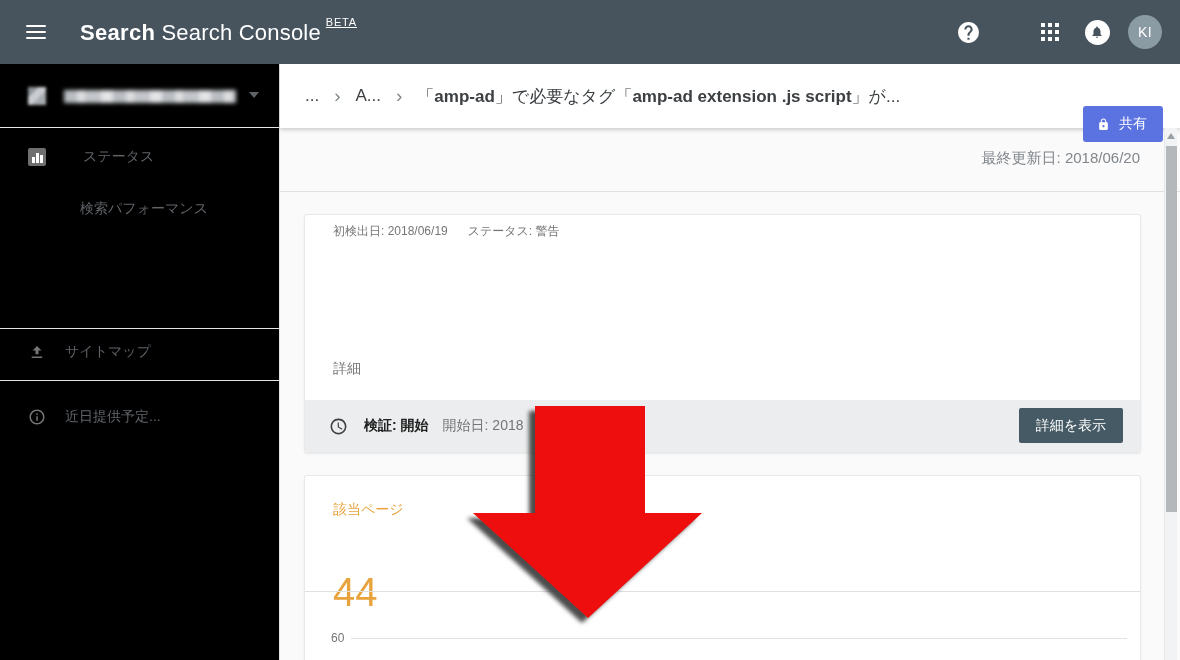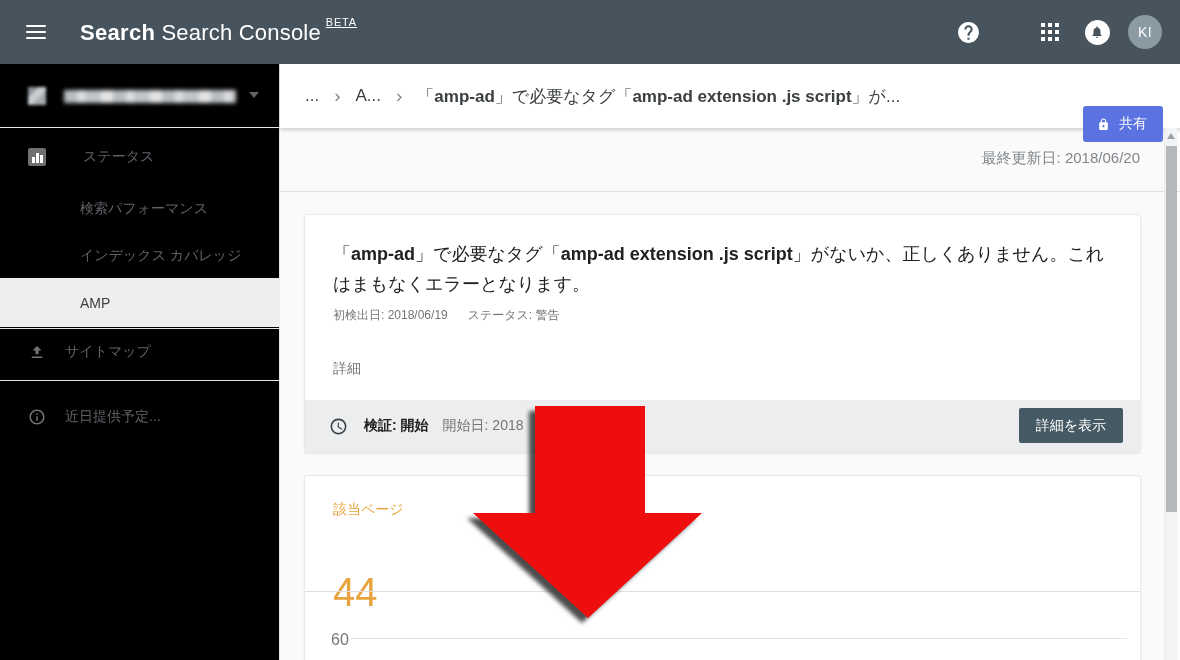--- a/index.html
+++ b/index.html
@@ -55,21 +55,21 @@
   .details-label { position:absolute; left:28px; top:145px; font-size:14px; color:#757575; }
   .valbar { position:absolute; left:0; right:0; bottom:0; height:52px; background:#ebedee; border-radius:0 0 3px 3px; display:flex; align-items:center; }
   .valbar .clock { margin-left:24px; width:19px; height:19px; flex:none; }
   .val-state { margin-left:16px; font-size:14px; font-weight:700; color:#212121; white-space:nowrap; }
   .val-start { margin-left:14px; font-size:14px; color:#757575; white-space:nowrap; }
   .val-details-btn { position:absolute; right:17px; top:8px; height:35px; padding:0 17px; background:#455a64; color:#fff; border:none; border-radius:2px; font-size:14px; cursor:pointer; font-family:inherit; }
   .card2 { top:347px; height:260px; border-bottom:none; }
   .pages-label { position:absolute; left:28px; top:25px; font-size:14px; color:#e8a33d; }
   .pages-count { position:absolute; left:28px; top:50px; font-size:40px; color:#e8a33d;margin-top:44px; }
   .card2-divider { position:absolute; left:0; right:0; top:115px; height:1px; background:#e0e0e0; }
-  .y-tick { position:absolute; left:26px; top:155px; font-size:16px; color:#757575; }
+  .y-tick { position:absolute; left:26px; top:155px; font-size:12px; color:#757575; }
   .gridline { position:absolute; left:46px; right:13px; top:162px; height:1px; background:#e2e2e2; }
   
   .scrollbar { position:absolute; left:1164px; top:128px; width:13px; height:532px; background:#f1f3f4; border-left:1px solid #e8e8e8; z-index:30; }
   .sb-up { position:absolute; left:2px; top:5px; width:0; height:0; border-left:4px solid transparent; border-right:4px solid transparent; border-bottom:6px solid #9aa0a6; cursor:pointer; }
   .sb-thumb { position:absolute; left:1px; top:18px; width:11px; height:366px; background:#b5b8ba; cursor:pointer; }
   
   .arrow-overlay { position:absolute; left:0; top:0; width:1180px; height:660px; z-index:40; pointer-events:none;
     filter:drop-shadow(-6px 5px 2px rgba(45,45,45,.85)); }
 </style>
 </head>
@@ -123,26 +123,20 @@
   <div class="nav-row" style="top:75px">
     <div class="nav-ic barchart">
       <i style="left:4px;height:6px"></i>
         <i style="left:8px;height:10px"></i>
         <i style="left:12px;height:8px"></i>
     </div>
     <span class="lbl-top">ステータス</span>
   </div>
   <div class="nav-row" style="top:127px">
     <span class="lbl-sub">検索パフォーマンス</span>
-  </div>
-  <div class="nav-row" style="top:174px">
-    <span class="lbl-sub">インデックス カバレッジ</span>
-  </div>
-  <div class="nav-row selected" style="top:214px">
-    <span class="lbl-sub">AMP</span>
   </div>
   <div class="sb-divider" style="top:264px"></div>
   <div class="nav-row" style="top:270px">
     <svg class="nav-ic" viewBox="0 0 24 24">
       <path fill="#757575" d="M5 20h14v-2H5v2zm7-16l-6 6h4v5h4v-5h4l-6-6z"></path>
     </svg>
     <span class="lbl-top">サイトマップ</span>
   </div>
   <div class="sb-divider" style="top:316px"></div>
   <div class="nav-row" style="top:335px">
@@ -166,21 +160,20 @@
     <span>共有</span>
   </button>
 </div>
 
 <div class="content">
   <div class="updated-row">
     <div>最終更新日: 2018/06/20</div>
   </div>
 
   <div class="card card1">
-    <div class="title"><span>「</span><span data-b="1">amp-ad</span><span>」で必要なタグ「</span><span data-b="1">amp-ad extension .js script</span><span>」がないか、正しくありません。これはまもなくエラーとなります。</span></div>
     <div class="meta">
       <span>初検出日: 2018/06/19</span>
       <span>ステータス: 警告</span>
     </div>
     <div class="details-label">詳細</div>
     <div class="valbar">
       <svg class="clock" viewBox="0 0 24 24">
         <path fill="#3c4043" d="M11.99 2C6.47 2 2 6.48 2 12s4.47 10 9.99 10C17.52 22 22 17.52 22 12S17.52 2 11.99 2zM12 20c-4.42 0-8-3.58-8-8s3.58-8 8-8 8 3.58 8 8-3.58 8-8 8zm.5-13H11v6l5.25 3.15.75-1.23-4.5-2.67z"></path>
       </svg>
       <span class="val-state">検証: 開始</span>

